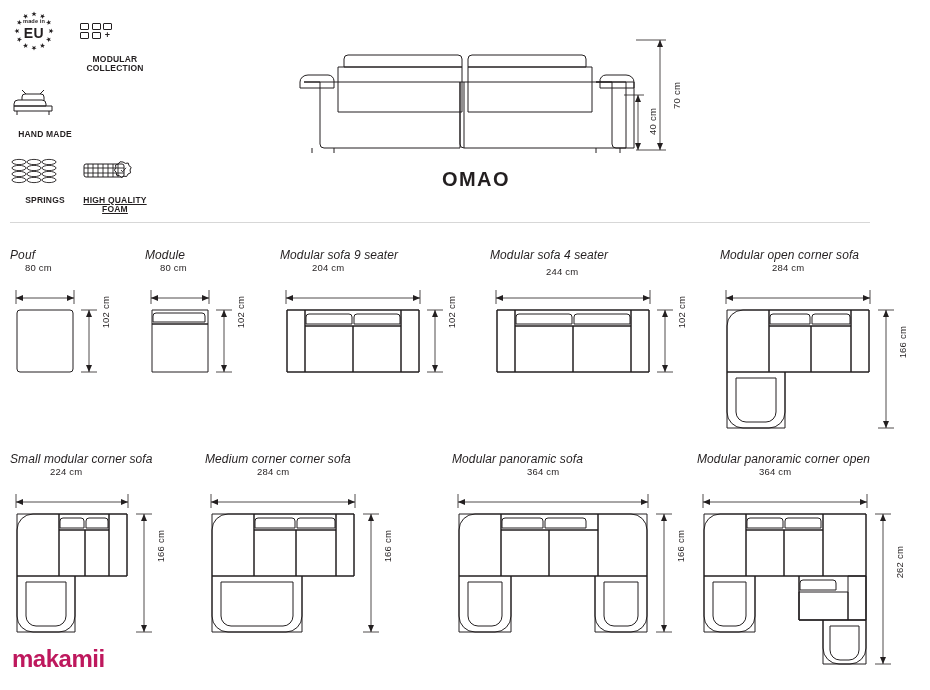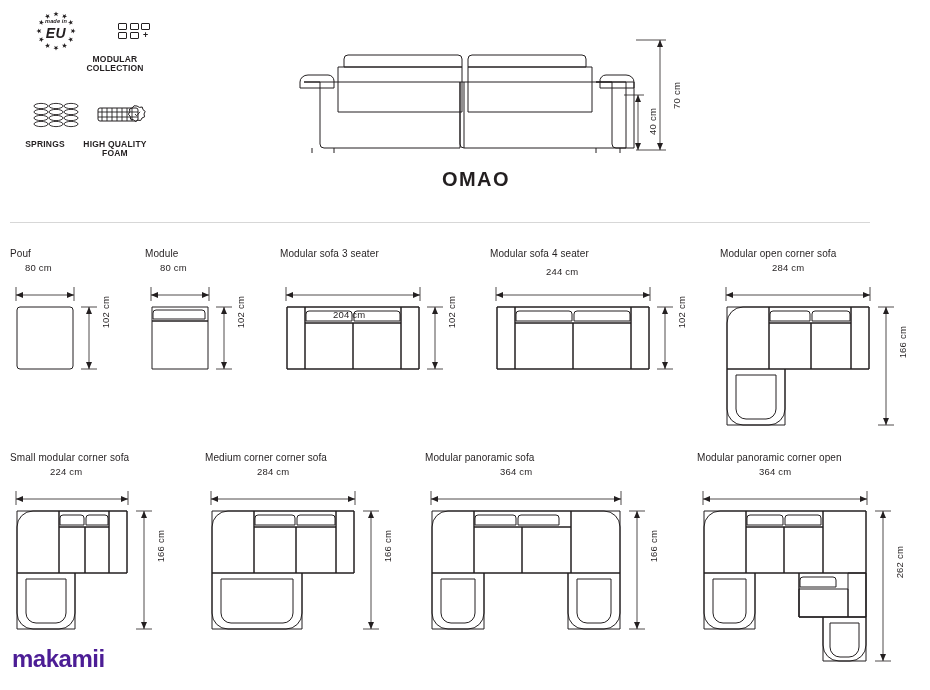--- a/index.html
+++ b/index.html
@@ -12,21 +12,21 @@
     color: #231f20;
     position: relative;
     overflow: hidden;
   }
   .page { position: relative; width: 930px; height: 690px; }
 
   
   .badges { position: absolute; left: 10px; top: 8px; width: 150px; }
   .badge-row { display: flex; align-items: flex-start; margin-bottom: 10px; }
   .badge { width: 70px; text-align: center; }
-  .badge-art { height: 46px; display: flex; align-items: center; justify-content: flex-end; font-style: italic; }
+  .badge-art { height: 46px; display: flex; align-items: center; justify-content: flex-start; }
   .badge-label {
     font-size: 8.5px; font-weight: bold; line-height: 1.05; letter-spacing: .2px;
     text-transform: uppercase; margin-top: 1px;
   }
 
   
   .eu-badge { position: relative; width: 48px; height: 44px; }
   .eu-madein {
     position: absolute; left: 50%; top: 9px; transform: translateX(-50%);
     font-size: 5.6px; font-weight: bold; letter-spacing: .1px; white-space: nowrap;
@@ -39,36 +39,36 @@
   
   .mod-grid { display: grid; grid-template-columns: repeat(3, 9px); grid-gap: 2.5px; justify-content: center; }
   .mod-cell { width: 9px; height: 7px; border: 1.1px solid #231f20; border-radius: 1px; }
   .mod-plus { font-size: 9px; font-weight: bold; line-height: 7px; }
 
   
   .dim-label {
     font-size: 9.5px; color: #231f20; letter-spacing: .2px;
   }
   .section-title {
-    font-size: 10px; color: #231f20; letter-spacing: .1px;
+    font-size: 12px; color: #231f20; letter-spacing: .1px; font-style: italic;
   }
 
   
   .rule { position: absolute; left: 10px; top: 222px; width: 860px; height: 1px; background: #d7d7d7; }
 
   
   .product-title {
     position: absolute; left: 386px; top: 168px; width: 180px; text-align: center;
     font-size: 20px; font-weight: bold; letter-spacing: 1.5px;
   }
 
   
   .logo {
     position: absolute; left: 12px; top: 645px;
-    font-size: 24px; font-weight: bold; letter-spacing: -0.5px; color: #4c1d95;
+    font-size: 24px; font-weight: bold; letter-spacing: -0.5px; color: #be185d;
   }
 
   svg { display: block; overflow: visible; }
   .ln { fill: none; stroke: #231f20; stroke-width: 1; }
   .ln-thin { fill: none; stroke: #231f20; stroke-width: .9; }
   .dim { fill: none; stroke: #231f20; stroke-width: .8; }
   .tick { stroke: #231f20; stroke-width: .8; }
 
   .cell { position: absolute; }
   .cell .title { margin-bottom: 4px; }
@@ -145,20 +145,32 @@
                 <div class="mod-cell"></div>
               <div class="mod-plus">+</div>
             </div>
           </div>
         </div>
         <div class="badge-label">MODULAR COLLECTION</div>
       </div>
     </div>
 
     <div class="badge-row" style="margin-top:6px;">
+      <div class="badge">
+        <div class="badge-art">
+          <svg width="48" height="40" viewBox="0 0 48 40">
+            <path class="ln" d="M8 14 h24 a4 4 0 0 1 4 4 v2 h-32 v-2 a4 4 0 0 1 4 -4 z"></path>
+            <path class="ln" d="M4 20 h38 v5 h-38 z"></path>
+            <path class="ln" d="M7 25 v4 M39 25 v4"></path>
+            <path class="ln" d="M12 14 v-3 a3 3 0 0 1 3 -3 h16 a3 3 0 0 1 3 3 v3"></path>
+            <path class="ln" d="M16 8 l-4 -4 M30 8 l4 -4"></path>
+          </svg>
+        </div>
+        <div class="badge-label">HAND MADE</div>
+      </div>
 
     </div>
 
     <div class="badge-row" style="margin-top:6px;">
       <div class="badge">
         <div class="badge-art">
           <svg width="48" height="32" viewBox="0 0 48 32">
             <g class="ln-thin">
               <g>
                 <ellipse cx="9" cy="6" rx="7" ry="2.6"></ellipse>
@@ -189,21 +201,21 @@
           <svg width="56" height="34" viewBox="0 0 56 34">
             <rect class="ln" x="4" y="9" width="40" height="13" rx="2"></rect>
             <path class="ln-thin" d="M4 13 h40 M4 18 h40"></path>
             <path class="ln-thin" d="M8 9 v13 M13 9 v13 M18 9 v13 M23 9 v13 M28 9 v13 M33 9 v13 M38 9 v13"></path>
             <g transform="translate(43,16)">
               <polygon class="ln" points="0,-9 2.4,-7.6 5.2,-8 6,-5.3 8.2,-3.6 7,-1 7.6,1.8 5,3 3.6,5.5 0.8,5.2 -1.6,6.6 -3.6,4.6 -6.4,4.2 -6.8,1.4 -8.6,-0.8 -7.2,-3.2 -7.4,-6 -4.8,-7 -3,-9.2"></polygon>
               <path class="ln-thin" d="M-2 -1 l1.6 1.8 l3.4 -4"></path>
             </g>
           </svg>
         </div>
-        <div class="badge-label" style="line-height:1.05;">HIGH QUALITY FOAM</div>
+        <div class="badge-label" style="line-height:1.05;text-decoration:underline;">HIGH QUALITY FOAM</div>
       </div>
     </div>
   </div>
 
   <div class="cell" style="left:290px; top:20px;">
     <svg width="420" height="145" viewBox="0 0 420 145">
 
       <path class="ln" d="M58 35 h110 a4 4 0 0 1 4 4 v8 h-118 v-8 a4 4 0 0 1 4 -4 z"></path>
       <path class="ln" d="M182 35 h110 a4 4 0 0 1 4 4 v8 h-118 v-8 a4 4 0 0 1 4 -4 z"></path>
 
@@ -277,21 +289,21 @@
       <polygon fill="#231f20" points="79,44 76,51 82,51"></polygon>
       <polygon fill="#231f20" points="79,106 76,99 82,99"></polygon>
       <line class="tick" x1="71" y1="44" x2="87" y2="44"></line>
       <line class="tick" x1="71" y1="106" x2="87" y2="106"></line>
     </svg>
     <div class="dim-label" style="position:absolute; left:15px; top:14px;">80 cm</div>
     <div class="dim-label" style="position:absolute; left:90px; top:48px; writing-mode:vertical-rl; transform:rotate(180deg);">102 cm</div>
   </div>
 
   <div class="cell" style="left:280px; top:248px;">
-    <div class="section-title title">Modular sofa 3 seater</div>
+    <div class="section-title title">Modular sofa 9 seater</div>
     <svg width="200" height="120" viewBox="0 0 200 120">
       <line class="dim" x1="6" y1="32" x2="140" y2="32"></line>
       <polygon fill="#231f20" points="6,32 13,29 13,35"></polygon>
       <polygon fill="#231f20" points="140,32 133,29 133,35"></polygon>
       <line class="tick" x1="6" y1="24" x2="6" y2="38"></line>
       <line class="tick" x1="140" y1="24" x2="140" y2="38"></line>
 
       <path class="ln" d="M7 44 h132 v62 h-132 z"></path>
 
       <path class="ln" d="M7 44 h18 v62 h-18 z"></path>
@@ -303,21 +315,21 @@
       <path class="ln" d="M77 48 h40 a3 3 0 0 1 3 3 v7 h-46 v-7 a3 3 0 0 1 3 -3 z"></path>
 
       <path class="ln" d="M25 60 h48 v46 h-48 z"></path>
       <path class="ln" d="M73 60 h48 v46 h-48 z"></path>
       <line class="dim" x1="155" y1="44" x2="155" y2="106"></line>
       <polygon fill="#231f20" points="155,44 152,51 158,51"></polygon>
       <polygon fill="#231f20" points="155,106 152,99 158,99"></polygon>
       <line class="tick" x1="147" y1="44" x2="163" y2="44"></line>
       <line class="tick" x1="147" y1="106" x2="163" y2="106"></line>
     </svg>
-    <div class="dim-label" style="position:absolute; left:53px; top:14px;margin-top:47px;">204 cm</div>
+    <div class="dim-label" style="position:absolute; left:32px; top:14px;">204 cm</div>
     <div class="dim-label" style="position:absolute; left:166px; top:48px; writing-mode:vertical-rl; transform:rotate(180deg);">102 cm</div>
   </div>
 
   <div class="cell" style="left:490px; top:248px;">
     <div class="section-title title">Modular sofa 4 seater</div>
     <svg width="200" height="120" viewBox="0 0 200 120">
       <line class="dim" x1="6" y1="32" x2="160" y2="32"></line>
       <polygon fill="#231f20" points="6,32 13,29 13,35"></polygon>
       <polygon fill="#231f20" points="160,32 153,29 153,35"></polygon>
       <line class="tick" x1="6" y1="24" x2="6" y2="38"></line>
@@ -424,21 +436,21 @@
       <line class="dim" x1="166" y1="44" x2="166" y2="162"></line>
       <polygon fill="#231f20" points="166,44 163,51 169,51"></polygon>
       <polygon fill="#231f20" points="166,162 163,155 169,155"></polygon>
       <line class="tick" x1="158" y1="44" x2="174" y2="44"></line>
       <line class="tick" x1="158" y1="162" x2="174" y2="162"></line>
     </svg>
     <div class="dim-label" style="position:absolute; left:52px; top:14px;">284 cm</div>
     <div class="dim-label" style="position:absolute; left:177px; top:78px; writing-mode:vertical-rl; transform:rotate(180deg);">166 cm</div>
   </div>
 
-  <div class="cell" style="left:425px; top:452px;">
+  <div class="cell" style="left:452px; top:452px;">
     <div class="section-title title">Modular panoramic sofa</div>
     <svg width="230" height="170" viewBox="0 0 230 170">
       <line class="dim" x1="6" y1="32" x2="196" y2="32"></line>
       <polygon fill="#231f20" points="6,32 13,29 13,35"></polygon>
       <polygon fill="#231f20" points="196,32 189,29 189,35"></polygon>
       <line class="tick" x1="6" y1="24" x2="6" y2="38"></line>
       <line class="tick" x1="196" y1="24" x2="196" y2="38"></line>
 
       <path class="ln" d="M7 44 h188 v118 h-52 v-56 h-84 v56 h-52 z"></path>
       <path class="ln" d="M7 60 a16 16 0 0 1 16 -16 h26 v62 h-42 z"></path>

